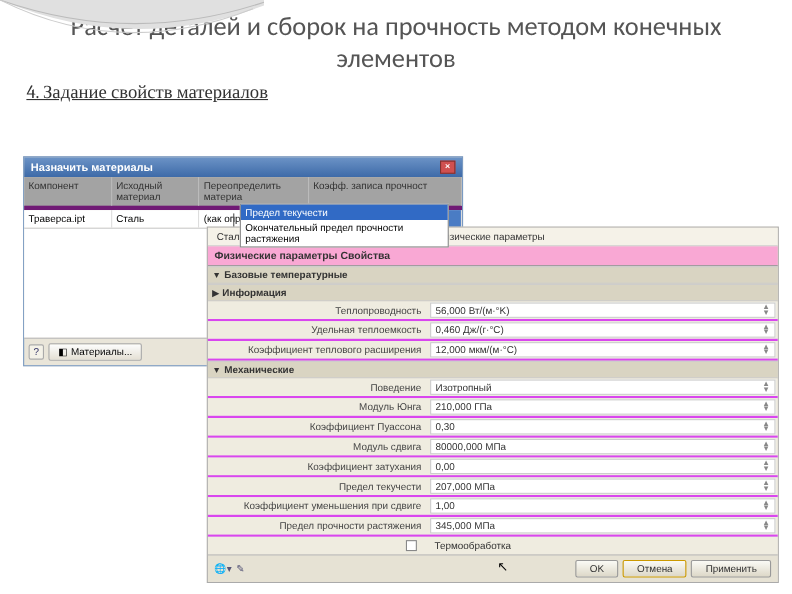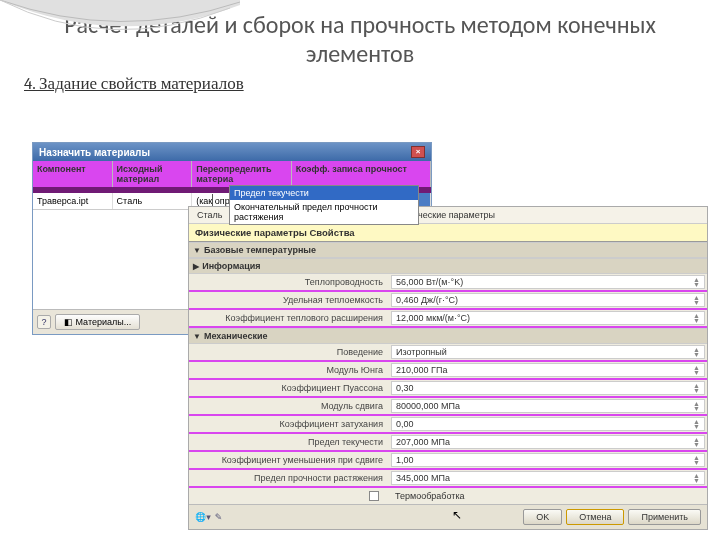--- a/index.html
+++ b/index.html
@@ -2,42 +2,42 @@
 <html><head>
 <meta charset="utf-8">
 <style>
   * { box-sizing: border-box; margin: 0; padding: 0; }
   body { width: 720px; height: 540px; background: #fff; font-family: Arial, sans-serif; position: relative; overflow: hidden; }
   .swoosh { position: absolute; top: 0; left: 0; width: 240px; height: 60px; }
   .title { text-align: center; font-size: 24px; color: #555; padding: 10px 30px 4px; font-family: Calibri, Arial; }
   .subtitle { font-size: 17px; color: #333; padding: 2px 24px 8px; font-family: Cambria, Georgia, serif; text-decoration: underline; }
 
   
-  .win1 { position: absolute; left: 32px; top: 142px; width: 400px; border: 1px solid #7a9ac2; background: #e9e5d9; font-size: 9px; }
+  .win1 { position: absolute; left: 21px; top: 142px; width: 400px; border: 1px solid #7a9ac2; background: #e9e5d9; font-size: 9px; }
   .win1-titlebar { background: linear-gradient(#6c93c6,#3d6aa8); color: #fff; font-weight: bold; padding: 3px 6px; display:flex; justify-content:space-between; align-items:center; font-size:10px;}
   .win1-close { width:14px; height:12px; background:#d05050; border:1px solid #803030; color:#fff; text-align:center; line-height:10px; font-size:8px; }
-  .win1-header-row { display:flex; background:#d946ef; border-bottom:6px solid #701a75;font-weight:bold; }
+  .win1-header-row { display:flex; background:#a3a3a3; border-bottom:4px solid #701a75; }
   .win1-header-row > div { padding:3px 4px; border-right:1px solid #bbb; color:#333; }
   .win1-data-row { display:flex; background:#fff; }
   .win1-data-row > div { padding:3px 4px; border-right:1px solid #ddd; }
   .c1{width:80px;} .c2{width:80px;} .c3{width:100px;} .c4{width:140px; position:relative;}
   .dropdown { position:absolute; left:196px; top:42px; width:190px; background:#fff; border:1px solid #888; font-size:9px; z-index:5;}
   .dropdown div { padding:2px 4px; }
   .dd-sel { background:#316ac5; color:#fff; }
   .win1-body { height:100px; background:#fff; border-top:1px solid #ccc;}
   .win1-footer { border-top:1px solid #bbb; padding:4px; display:flex; align-items:center; gap:4px; }
   .btn-small { background:linear-gradient(#fdfdfd,#e4e0d4); border:1px solid #aaa; padding:2px 8px; font-size:9px; border-radius:2px; display:flex; align-items:center; gap:3px;}
   .qmark { width:14px; height:14px; border:1px solid #aaa; border-radius:2px; text-align:center; line-height:12px; color:#336; background:#f4f2e8;}
 
   
   .win2 { position: absolute; left: 188px; top: 206px; width: 520px; background:#e9e5d9; border:1px solid #aaa; font-size:9px; color:#333;}
   .win2-top { display:flex; background:#f5f2e8; border-bottom:1px solid #ccc; padding:2px 4px; font-size:9px;}
   .win2-top-l { flex:0 0 200px; padding:1px 4px; }
   .win2-top-r { padding:1px 4px; }
-  .win2-subtitle { background:#fef9c3; padding:3px 6px; font-weight:bold; font-size:9.5px; border-bottom:1px solid #999;}
+  .win2-subtitle { background:#f9a8d4; padding:3px 6px; font-weight:bold; font-size:9.5px; border-bottom:1px solid #999;}
   .section-hdr { background:#d9d4c2; padding:2px 4px; font-weight:bold; font-size:9px; border-top:1px solid #ccc; border-bottom:1px solid #ccc;}
   .tri { display:inline-block; margin-right:3px; font-size:8px;}
   .prop-row { display:flex; align-items:center; background:#efece0; border-bottom:2px solid #d946ef; min-height:16px;padding-left:20px;}
   .prop-label { width:180px; text-align:right; padding:1px 6px; color:#444;}
   .prop-val { flex:1; background:#fff; border:1px solid #ccc; padding:1px 4px; margin:1px 2px; min-height:13px; display:flex; justify-content:space-between; align-items:center;}
   .stepper { color:#888; font-size:7px; line-height:5px; display:flex; flex-direction:column; }
   .win2-footer { display:flex; justify-content:space-between; align-items:center; padding:4px 6px; background:#e6e2d4; border-top:1px solid #bbb;}
   .win2-footer-r { display:flex; gap:4px; }
   .footer-btn { border:1px solid #999; padding:2px 12px; background:linear-gradient(#fafaf5,#ddd8c8); font-size:9px; border-radius:2px;}
   .chk-row { padding:3px 180px; background:#efece0; font-size:9px; display:flex; align-items:center; gap:16px;}

